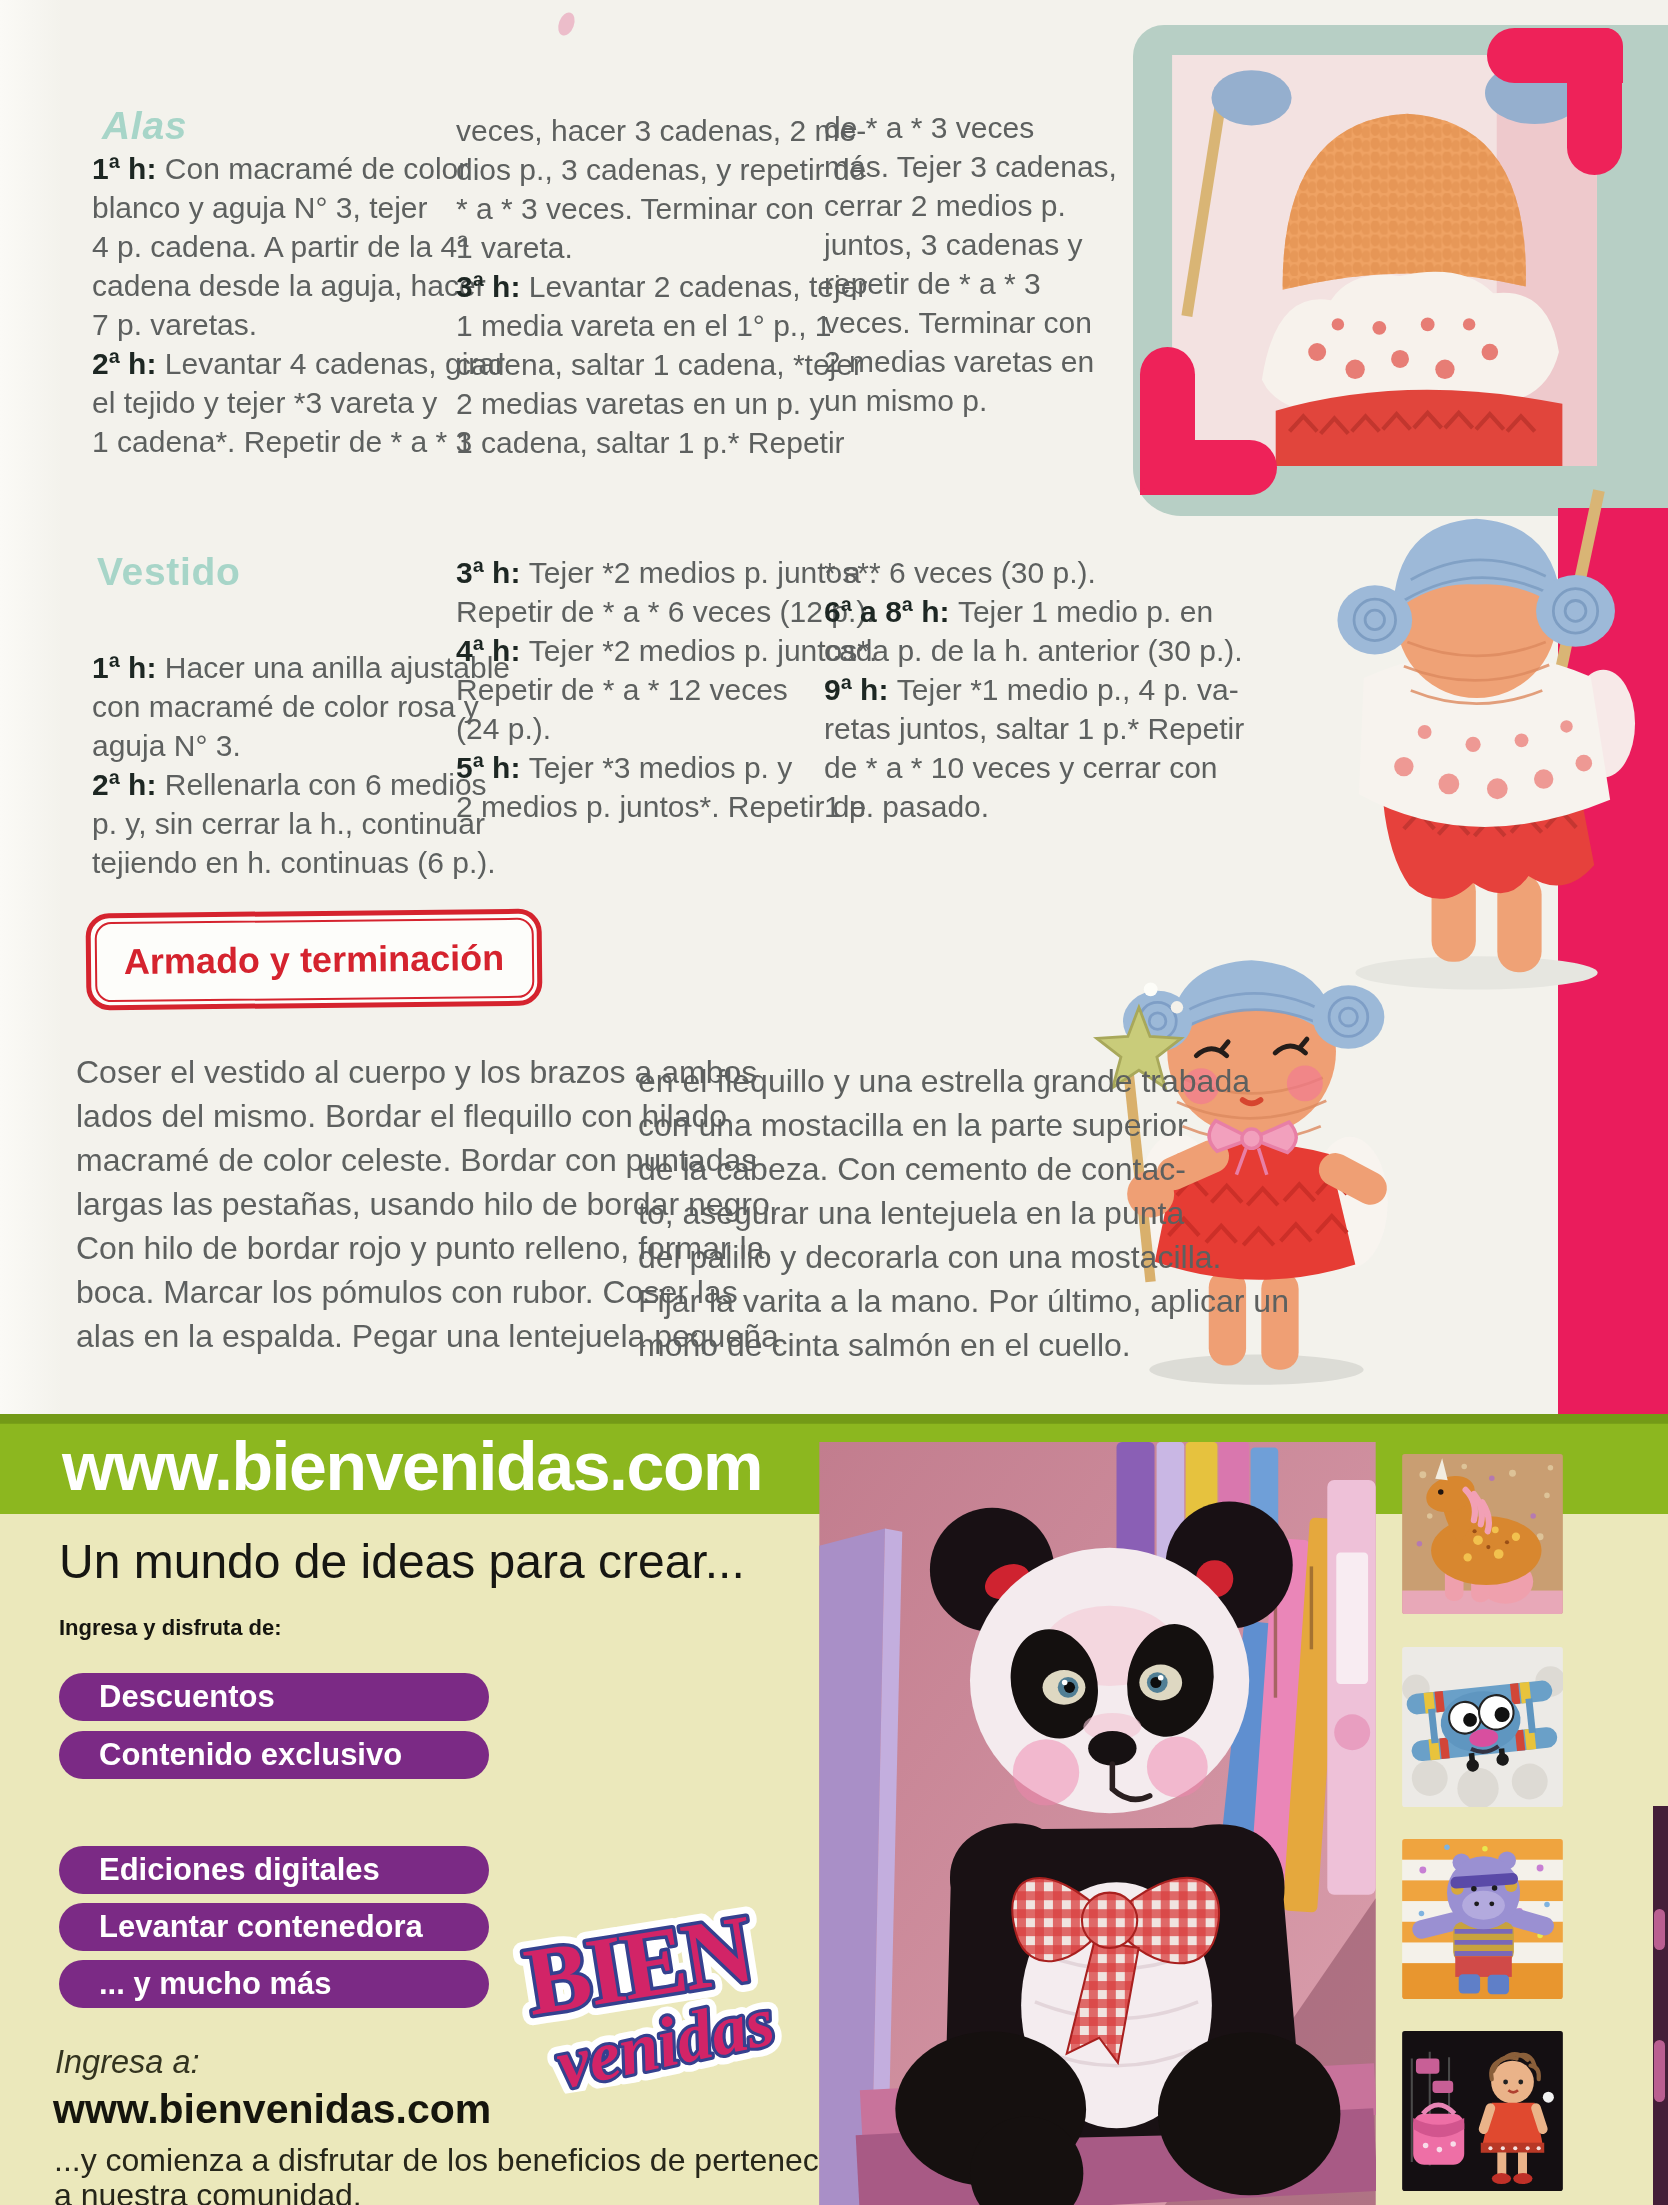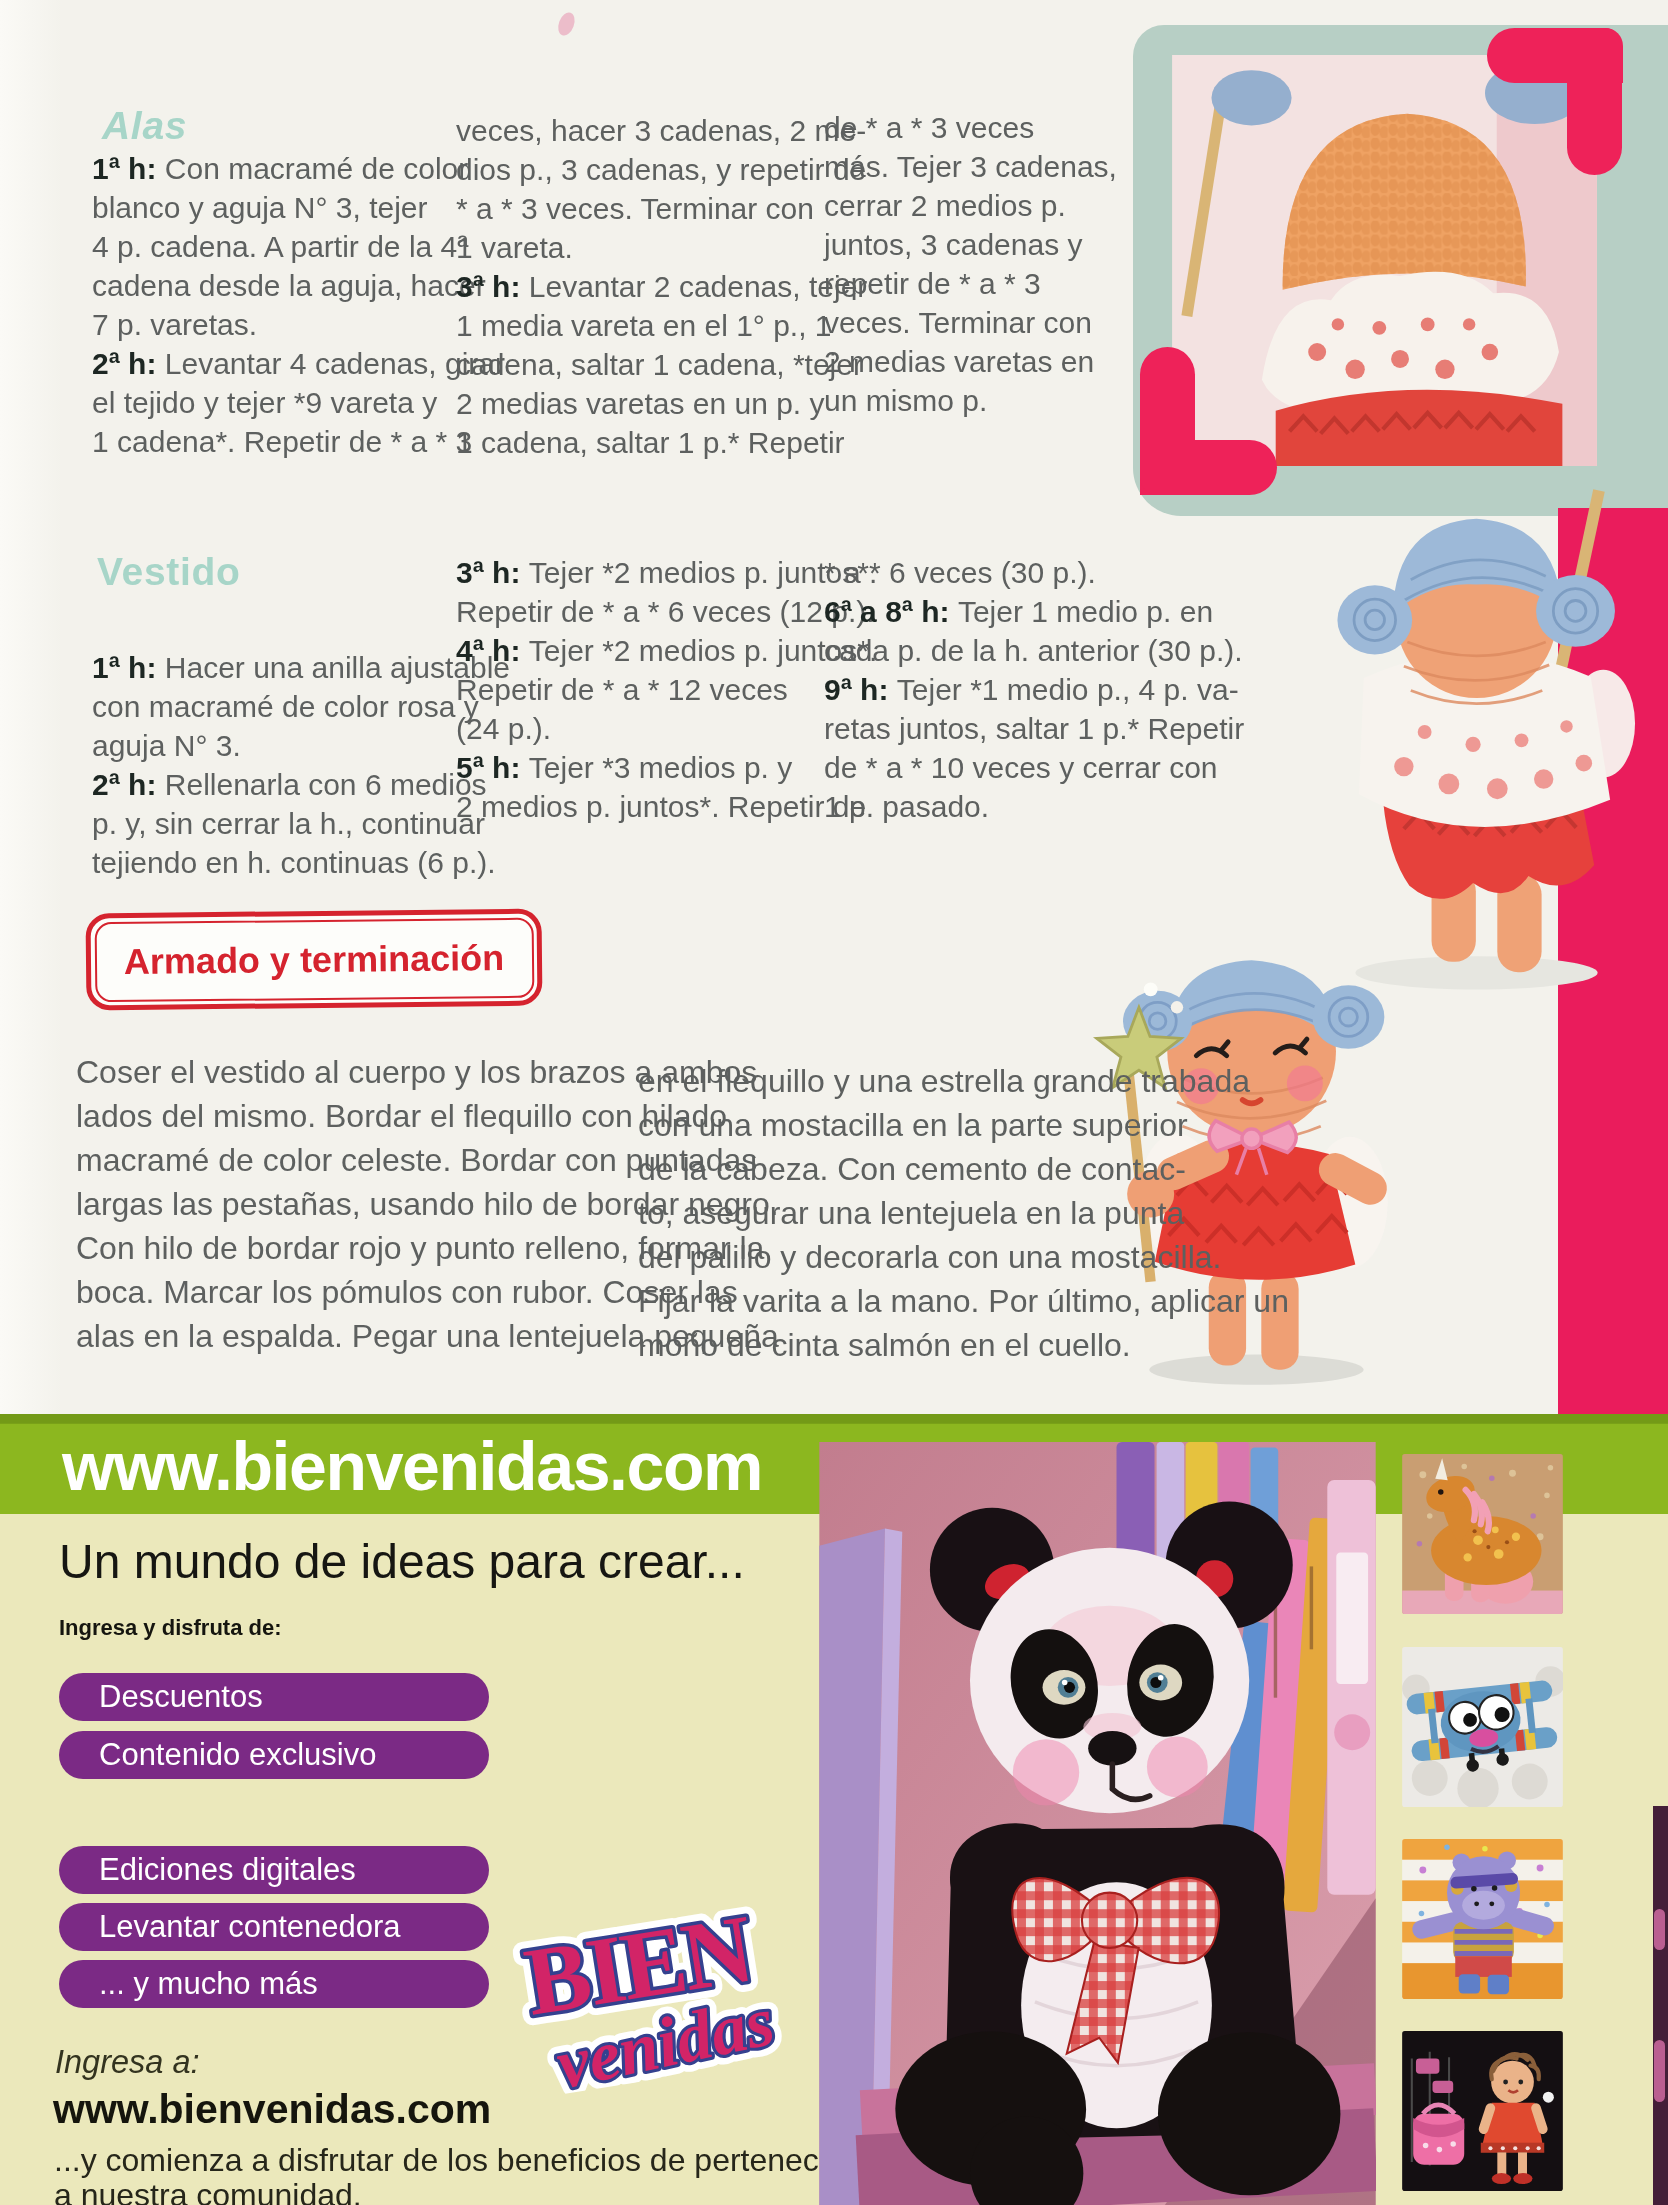--- a/index.html
+++ b/index.html
@@ -29,21 +29,21 @@
   .doll-front{position:absolute;left:1073px;top:905px;width:360px;height:484px;}
   
   .cream{position:absolute;left:0;top:1414px;width:1669px;height:791px;background:#ebe8bb;}
   .banner{position:absolute;left:0;top:1414px;width:1669px;height:100px;background:#8cb71f;
           box-shadow:inset 0 9.7px 0 rgba(70,100,10,.35);z-index:1;}
   .banner-url{position:absolute;left:62px;top:1419px;width:761px;height:95px;color:#ffffff;
               font-weight:bold;font-size:68px;line-height:95px;letter-spacing:-1.4px;z-index:2;}
   .tagline{position:absolute;left:59px;top:1534px;font-size:48px;color:#161612;letter-spacing:0px;z-index:2;}
   .intro{position:absolute;left:59px;top:1615px;font-size:22px;font-weight:bold;color:#15150f;z-index:2;}
   .pill{position:absolute;left:59px;width:430px;height:48px;background:#7b2a85;border-radius:24px;
-        color:#fff;font-weight:normal;font-size:31px;line-height:48px;padding-left:40px;box-sizing:border-box;z-index:2;}
+        color:#fff;font-weight:bold;font-size:31px;line-height:48px;padding-left:40px;box-sizing:border-box;z-index:2;}
   .logo{position:absolute;left:508px;top:1896px;width:325px;height:180px;transform:rotate(-9deg);z-index:2;}
   .f-lead{position:absolute;left:55px;top:2044px;font-size:32.5px;font-style:italic;color:#33331f;z-index:2;}
   .f-url{position:absolute;left:53px;top:2086px;font-size:41px;font-weight:bold;color:#15150d;z-index:2;}
   .f-l1{position:absolute;left:54px;top:2142px;font-size:32px;color:#26261a;z-index:2;}
   .f-l2{position:absolute;left:54px;top:2177px;font-size:32px;color:#26261a;z-index:2;}
   .panda{position:absolute;left:819px;top:1442px;width:557px;height:763px;z-index:3;overflow:hidden;}
   .thumb{position:absolute;left:1402px;width:161px;height:160px;overflow:hidden;z-index:3;border-radius:2.8px;}
   .edge-strip{position:absolute;left:1653px;top:1806px;width:16px;height:399px;background:#441f38;z-index:4;}
   .edge-mark{position:absolute;left:1654px;width:11px;height:41px;background:#d86fa8;border-radius:5.5px;z-index:5;opacity:.8;}
   .artifact{position:absolute;left:559px;top:12.4px;width:15px;height:23.5px;background:#e8a0b8;border-radius:50%;
@@ -220,21 +220,21 @@
   </div>
 
   <div class="h-teal" style="left:102px;top:104px;font-style:italic;">Alas</div>
   <div class="col" style="left:92px;top:149px;">
       <div class="ln"><span class="b">1ª h: </span><span>Con macramé de color</span></div>
       <div class="ln"><span>blanco y aguja N° 3, tejer</span></div>
       <div class="ln"><span>4 p. cadena. A partir de la 4ª</span></div>
       <div class="ln"><span>cadena desde la aguja, hacer</span></div>
       <div class="ln"><span>7 p. varetas.</span></div>
       <div class="ln"><span class="b">2ª h: </span><span>Levantar 4 cadenas, girar</span></div>
-      <div class="ln"><span>el tejido y tejer *9 vareta y</span></div>
+      <div class="ln"><span>el tejido y tejer *3 vareta y</span></div>
       <div class="ln"><span>1 cadena*. Repetir de * a * 3</span></div>
     </div>
   <div class="col" style="left:456px;top:111px;">
       <div class="ln"><span>veces, hacer 3 cadenas, 2 me-</span></div>
       <div class="ln"><span>dios p., 3 cadenas, y repetir de</span></div>
       <div class="ln"><span>* a * 3 veces. Terminar con</span></div>
       <div class="ln"><span>1 vareta.</span></div>
       <div class="ln"><span class="b">3ª h: </span><span>Levantar 2 cadenas, tejer</span></div>
       <div class="ln"><span>1 media vareta en el 1° p., 1</span></div>
       <div class="ln"><span>cadena, saltar 1 cadena, *tejer</span></div>

